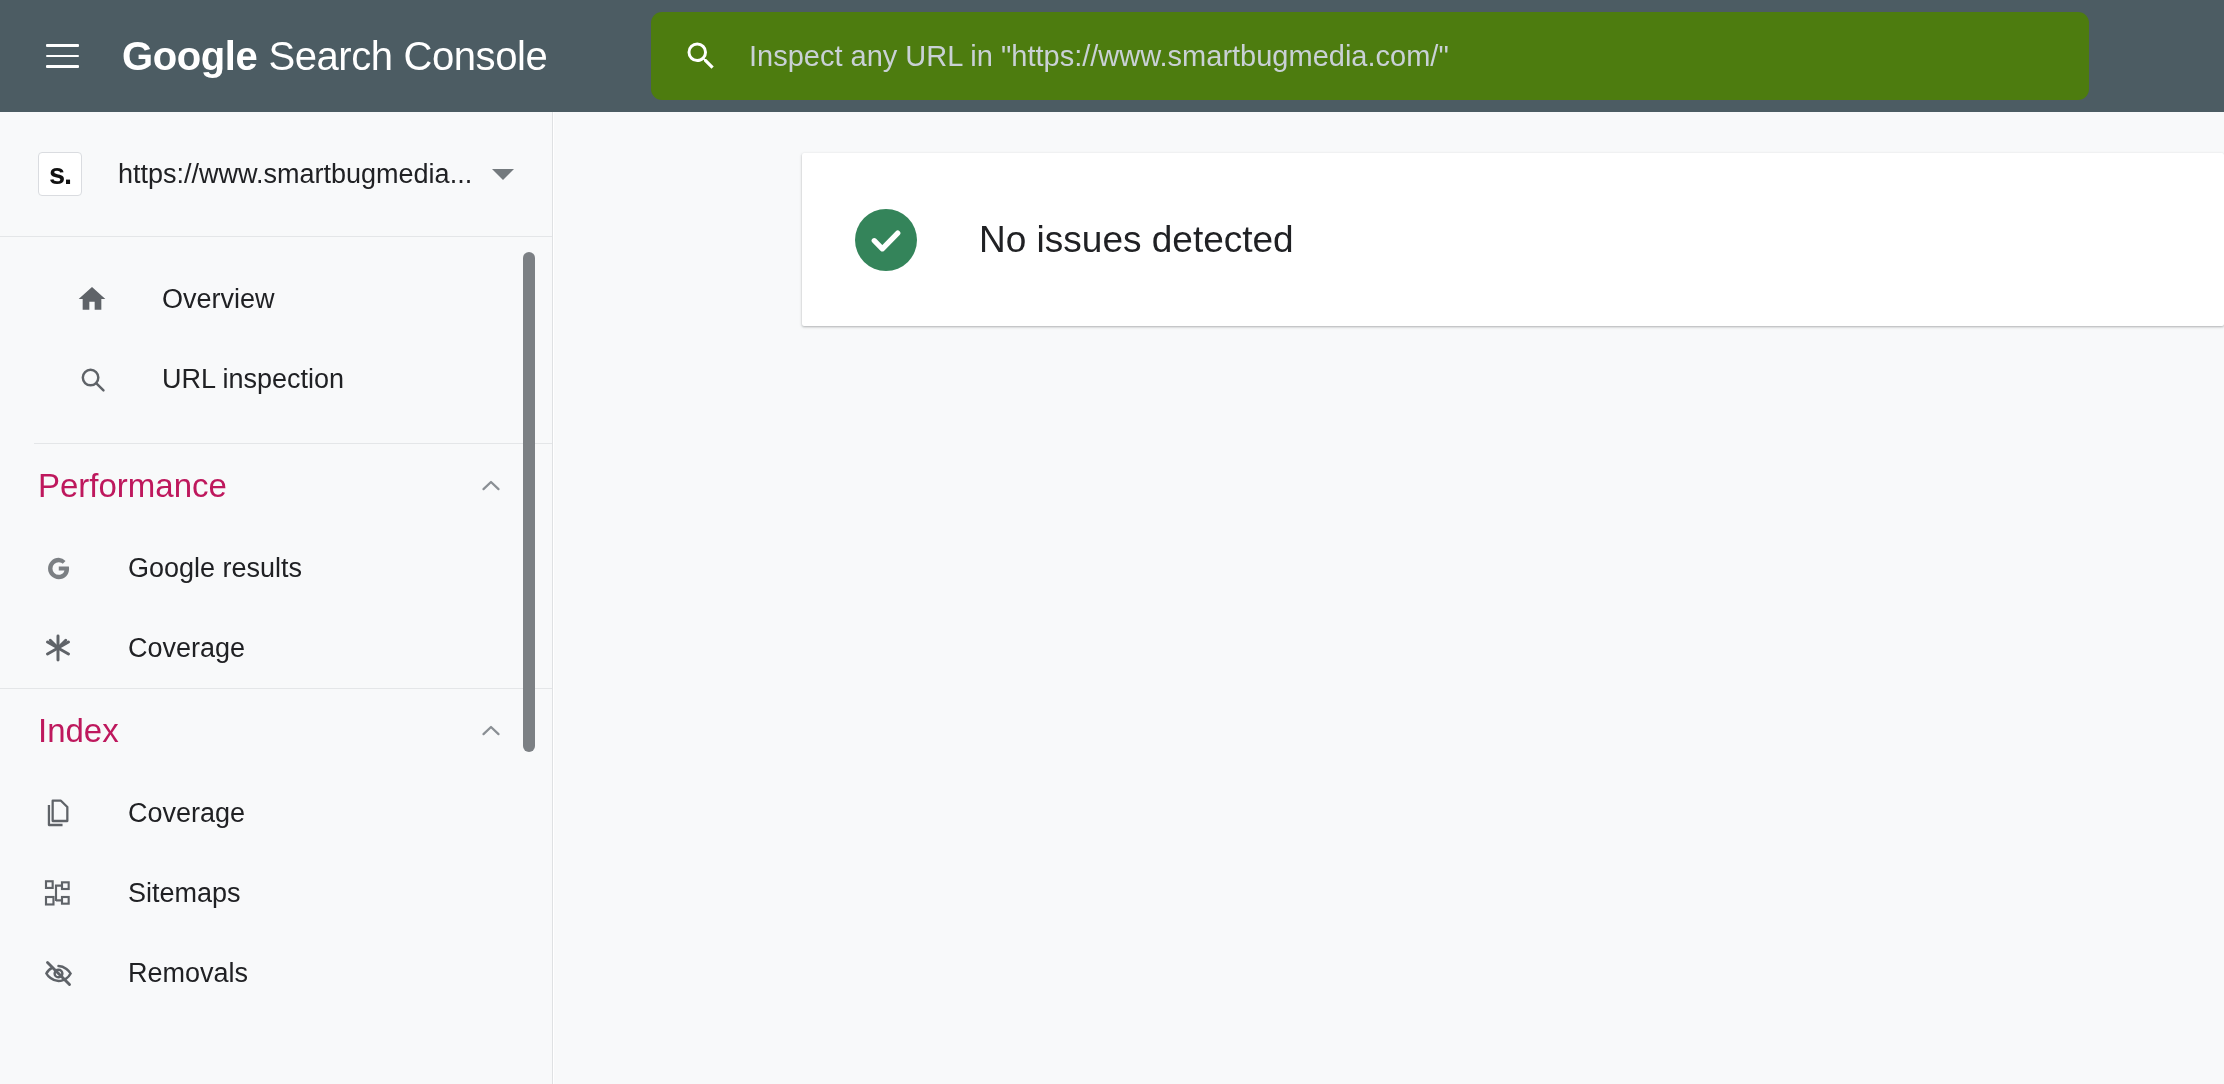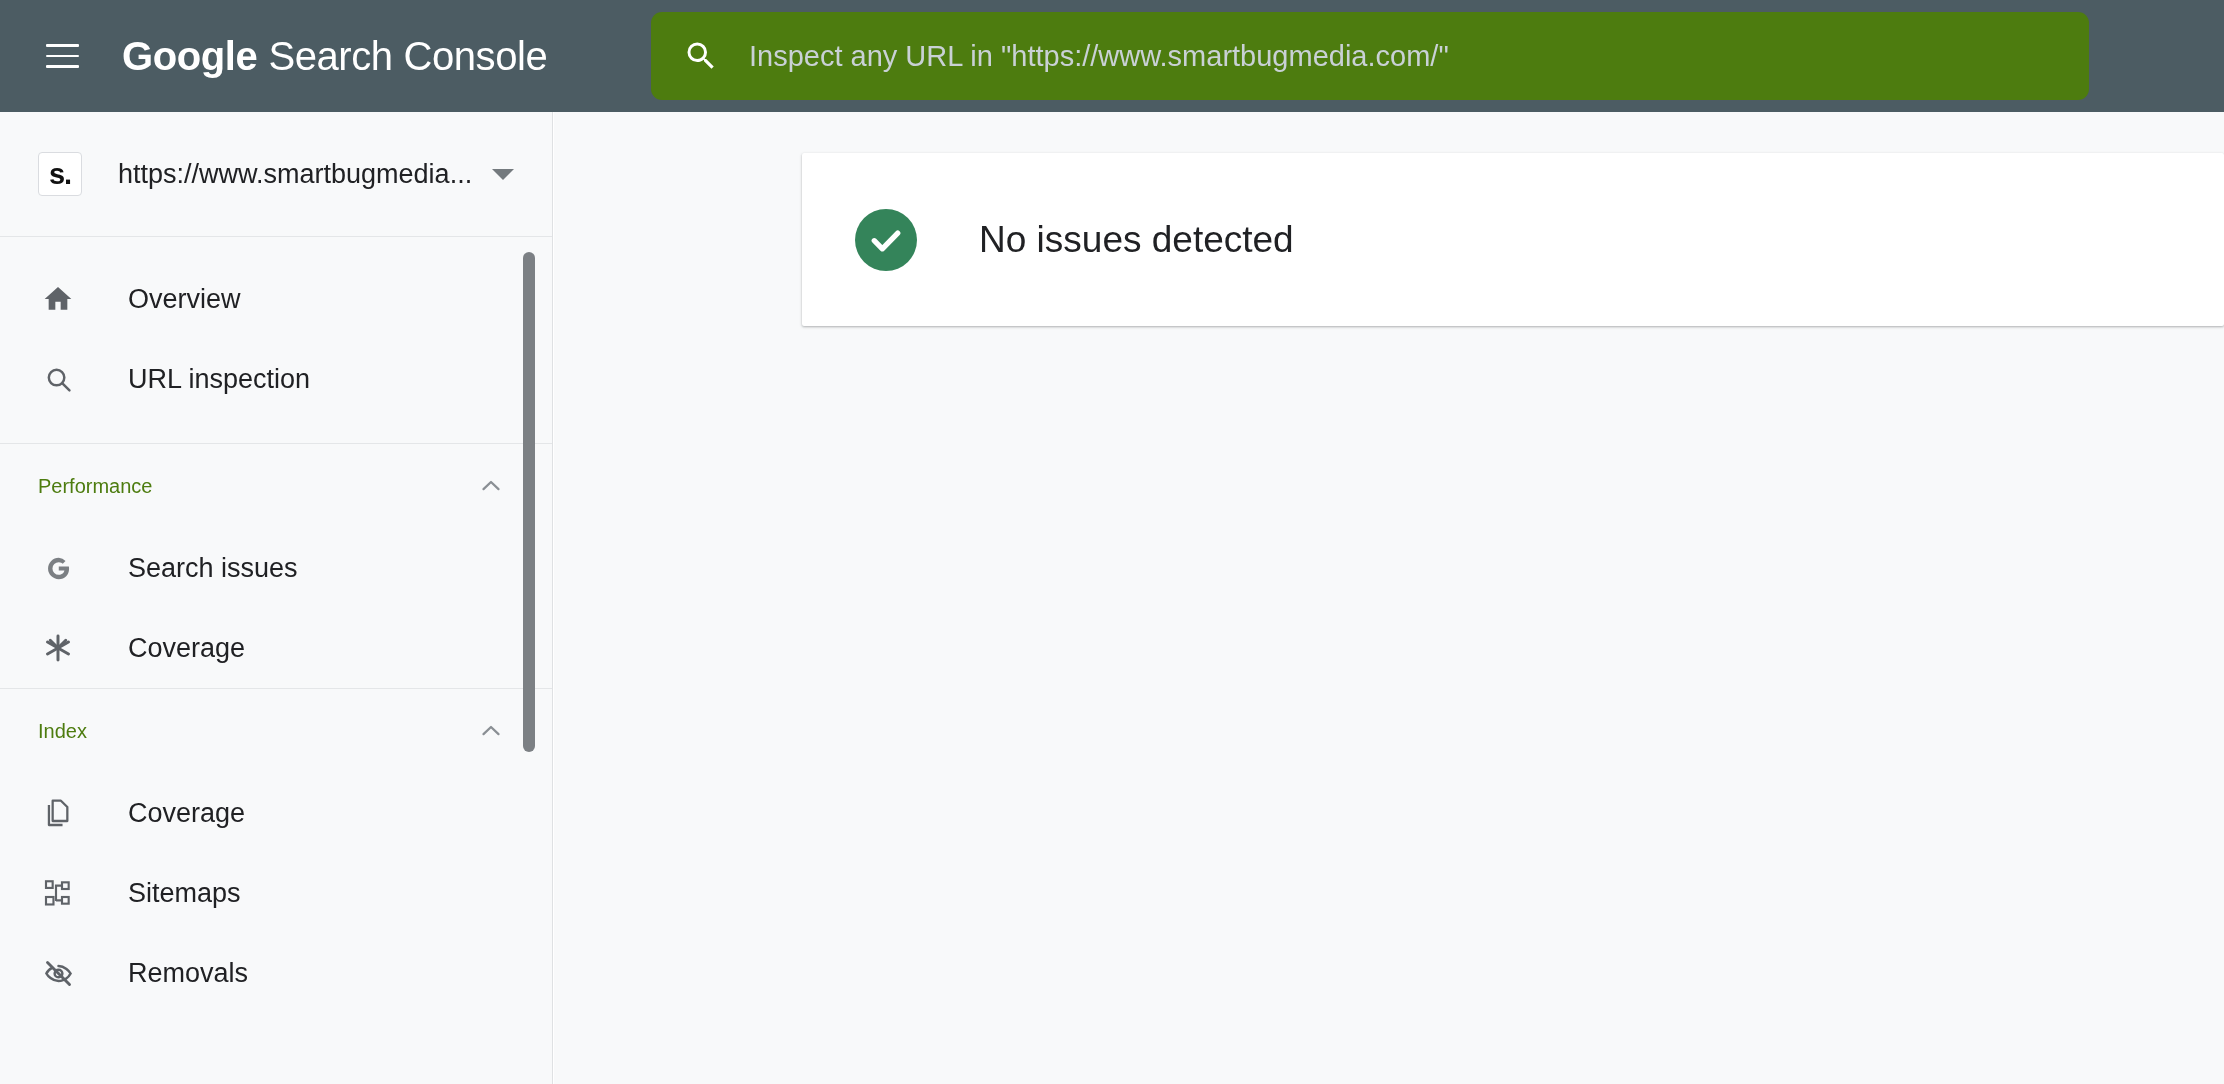--- a/index.html
+++ b/index.html
@@ -119,21 +119,21 @@
     width: 0; height: 0;
     border-left: 11px solid transparent;
     border-right: 11px solid transparent;
     border-top: 11px solid #747a7e;
     flex: none;
     margin-left: 18px; margin-right: 10px;
   }
 
   .nav-group { border-bottom: 1px solid #e4e6e8; }
   .nav-group.no-border { border-bottom: none; }
-  .nav-group-pad { padding: 22px 0 24px 0; }
+  .nav-group-pad { padding: 22px 0 24px 0; margin-left: 34px; }
 
   .nav-item {
     height: 80px;
     display: flex;
     align-items: center;
     padding-left: 38px;
     cursor: pointer;
   }
   .nav-item .nav-icon {
     width: 40px; height: 40px;
@@ -149,22 +149,22 @@
   }
 
   .section-header {
     height: 84px;
     display: flex;
     align-items: center;
     padding: 0 46px 0 38px;
     cursor: pointer;
   }
   .section-header .section-title {
-    font-size: 20px;
-    color: #4d7c0f;
+    font-size: 33px;
+    color: #be185d;
     flex: 1;
     white-space: nowrap;
   }
   .chev { width: 30px; height: 30px; flex: none; }
 
   #sidebar-scrollbar {
     position: absolute;
     right: 17px; top: 140px;
     width: 12px; height: 500px;
     background: #7c8084;
@@ -285,21 +285,21 @@
       <svg class="chev" viewBox="0 0 24 24">
         <path d="M6 14.5 12 8.8l6 5.7" fill="none" stroke="#8a8f94" stroke-width="1.8" stroke-linecap="round" stroke-linejoin="round"></path>
       </svg>
     </div>
     <div class="nav-item">
       <span class="nav-icon">
         <svg viewBox="0 0 24 24" width="33" height="33">
           <path d="M12.2 10.6v2.9h4.1c-.17 1.05-1.23 3.1-4.1 3.1a4.6 4.6 0 0 1 0-9.2c1.4 0 2.35.6 2.9 1.1l2-1.95A7.3 7.3 0 0 0 12.2 4.2a7.8 7.8 0 1 0 0 15.6c4.5 0 7.48-3.16 7.48-7.6 0-.55-.06-1-.14-1.6z" fill="#7b7f83"></path>
         </svg>
       </span>
-      <span class="nav-label">Search issues</span>
+      <span class="nav-label">Google results</span>
     </div>
     <div class="nav-item">
       <span class="nav-icon">
         <svg viewBox="0 0 24 24" width="34" height="34">
           <g stroke="#5f6368" stroke-width="2.1" stroke-linecap="round">
             <line x1="12" y1="3.5" x2="12" y2="20.5"></line>
             <line x1="4.6" y1="7.8" x2="19.4" y2="16.2"></line>
             <line x1="19.4" y1="7.8" x2="4.6" y2="16.2"></line>
           </g>
           <path d="M12 12 6.5 6.5M12 12l5.5-5.5" stroke="#5f6368" stroke-width="2.1" stroke-linecap="round"></path>

